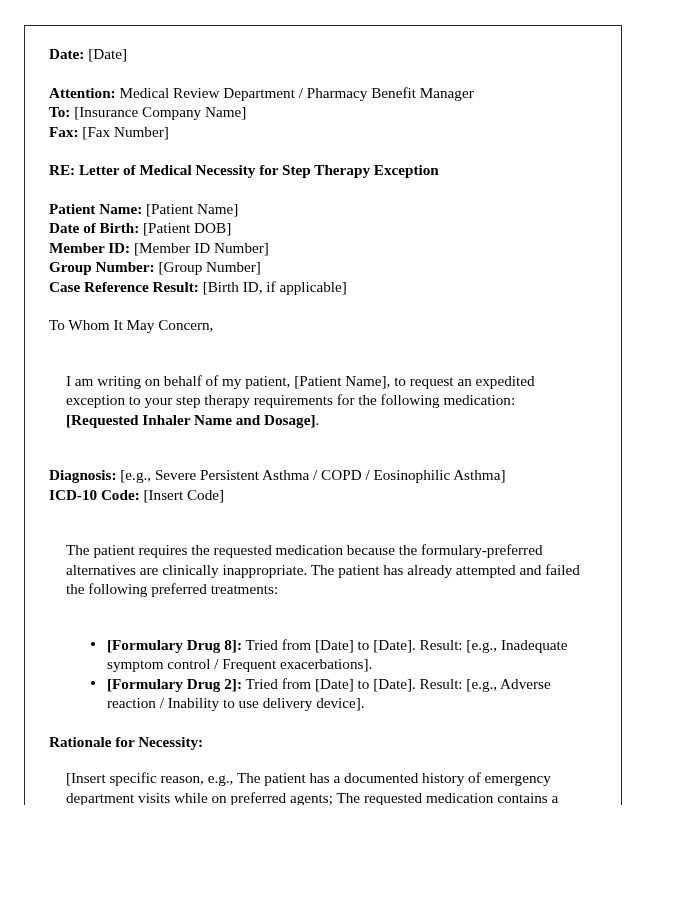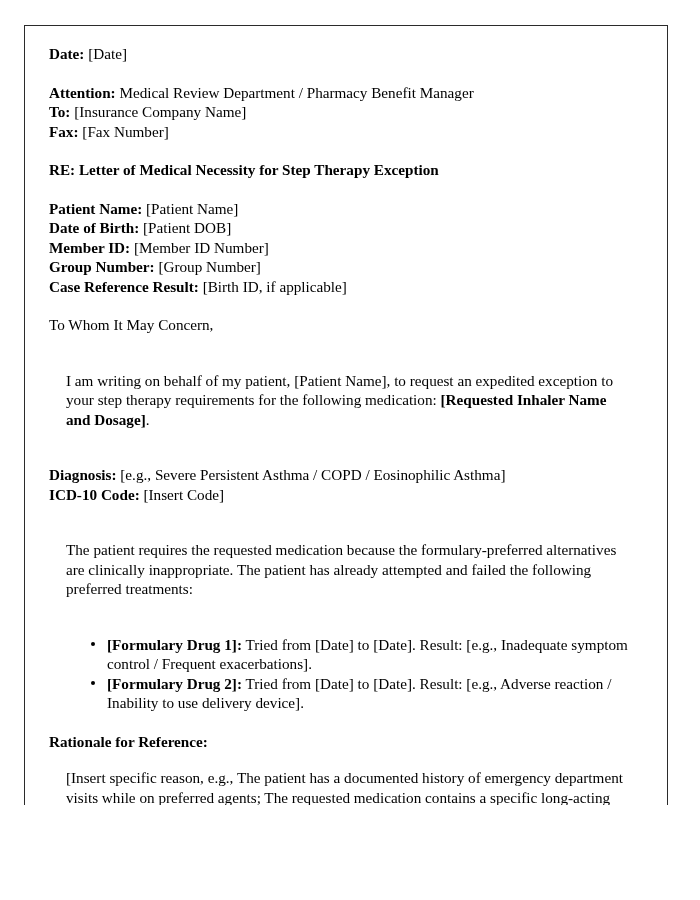--- a/index.html
+++ b/index.html
@@ -11,21 +11,21 @@
     width: 700px;
     height: 900px;
     overflow: hidden;
     font-family: "Liberation Serif", "DejaVu Serif", serif;
     color: #000000;
   }
   .page-frame {
     position: absolute;
     left: 24px;
     top: 25px;
-    width: 644px;
+    width: 598px;
     height: 780px;
     border: 1px solid #2b2b2b;
     border-bottom: none;
     box-sizing: border-box;
     overflow: hidden;
     background: #ffffff;
   }
   .page-body {
     padding: 18px 22px 0 24px;
     font-size: 15.2px;
@@ -139,29 +139,29 @@
 
     <div class="spacer-lg"></div>
 
     <p class="para">The patient requires the requested medication because the formulary-preferred alternatives are clinically inappropriate. The patient has already attempted and failed the following preferred treatments:</p>
 
     <div class="spacer-md"></div>
 
     <ul class="bullets">
       <li>
         <span class="bullet-dot"></span>
-        <b class="b">[Formulary Drug 1]:</b><span> Tried from [Date] to [Date]. Result: [e.g., Inadequate symptom control / Frequent exacerbations].</span>
+        <b class="b">[Formulary Drug 8]:</b><span> Tried from [Date] to [Date]. Result: [e.g., Inadequate symptom control / Frequent exacerbations].</span>
       </li>
       <li>
         <span class="bullet-dot"></span>
         <b class="b">[Formulary Drug 2]:</b><span> Tried from [Date] to [Date]. Result: [e.g., Adverse reaction / Inability to use delivery device].</span>
       </li>
     </ul>
 
     <div class="spacer-lg"></div>
 
-    <div class="line heading">Rationale for Reference:</div>
+    <div class="line heading">Rationale for Necessity:</div>
     <p class="para">[Insert specific reason, e.g., The patient has a documented history of emergency department visits while on preferred agents; The requested medication contains a specific long-acting beta-agonist (LABA) or corticosteroid to which the patient has previously shown a unique positive response; The patient's inspiratory flow rate is insufficient for the dry powder inhaler (DPI) preferred by the formulary.]</p>
 
     <div class="spacer-lg"></div>
 
   </div>
 </div>
 
 </body></html>

